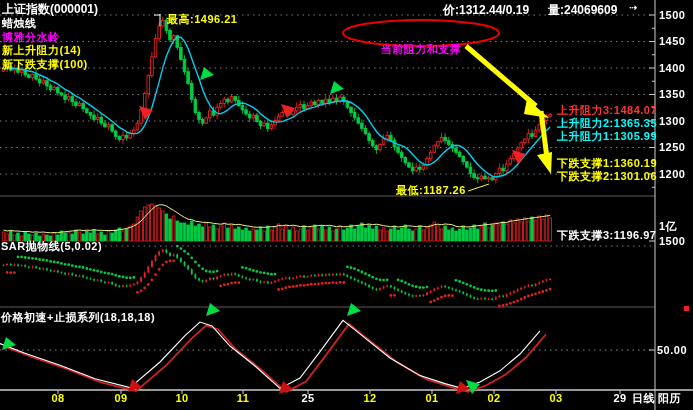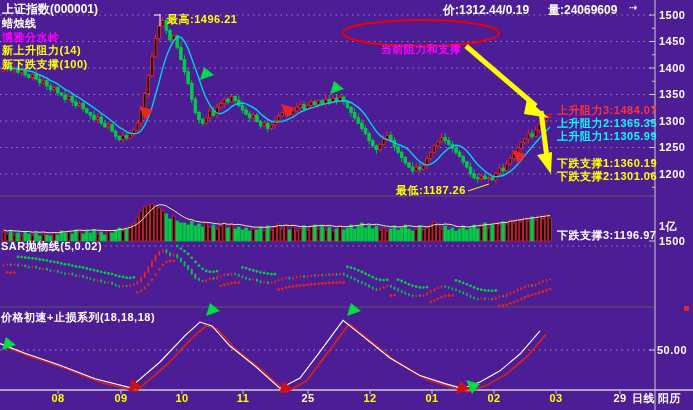--- a/index.html
+++ b/index.html
@@ -1,16 +1,16 @@
 <!DOCTYPE html>
 <html><head>
 <meta charset="utf-8">
 <style>
   html,body{margin:0;padding:0;background:#222;}
-  .root{position:relative;width:693px;height:410px;background:#4c1d95;overflow:hidden;
+  .root{position:relative;width:693px;height:410px;background:#000000;overflow:hidden;
         font-family:"Liberation Sans","DejaVu Sans",sans-serif;}
   svg{position:absolute;left:0;top:0;}
   .lbl{position:absolute;font-size:11px;font-weight:bold;line-height:13px;white-space:nowrap;
        letter-spacing:0.5px;}
   .hdr{position:absolute;font-size:12px;font-weight:bold;white-space:nowrap;}
   .ctr{text-align:center;}
 </style>
 </head>
 <body>
 

